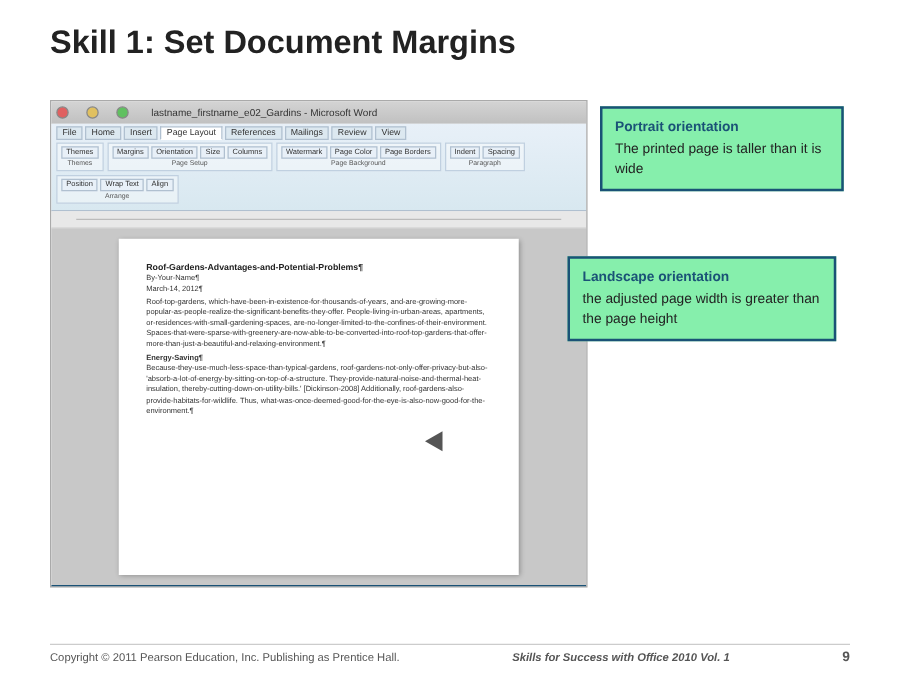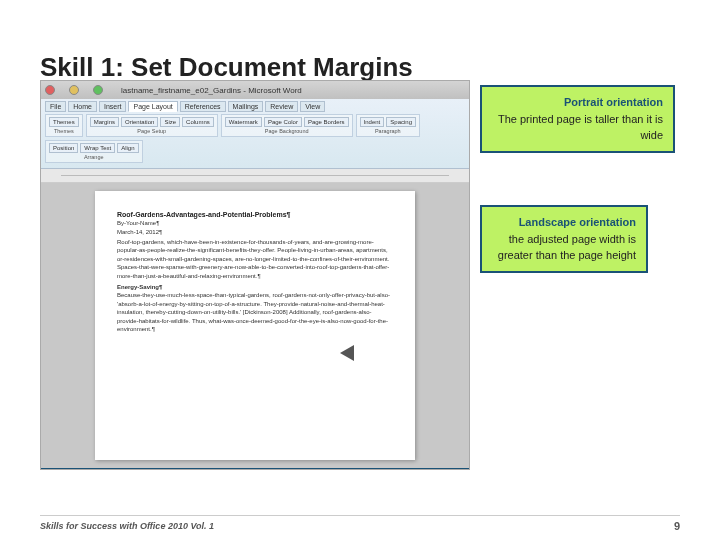--- a/index.html
+++ b/index.html
@@ -20,21 +20,20 @@
       position: relative;
     }
 
     .title {
       position: absolute;
       top: 18px;
       left: 40px;
       font-size: 26px;
       font-weight: bold;
       color: #222222;
-      margin-top: 34px;
     }
 
     
     .word-window {
       position: absolute;
       top: 80px;
       left: 40px;
       width: 430px;
       height: 390px;
       border: 1px solid #aaaaaa;
@@ -188,39 +187,38 @@
       background: #1a5276;
       display: flex;
       align-items: center;
       padding: 0 4px;
       gap: 8px;
     }
 
     
     .callout {
       position: absolute;
-      background: #bef264;
+      background: #86efac;
       border: 2px solid #1a5276;
       padding: 8px 10px;
       font-size: 11px;
       color: #222;
       line-height: 1.4;
-      text-align: right;
     }
 
     .callout-portrait {
       top: 85px;
       left: 480px;
       width: 195px;
     }
 
     .callout-landscape {
       top: 205px;
-      left: 480px;
-      width: 168px;
+      left: 454px;
+      width: 215px;
     }
 
     .callout-title {
       font-weight: bold;
       color: #1a5276;
       display: block;
       margin-bottom: 2px;
     }
 
     
@@ -388,17 +386,18 @@
     <span class="callout-title">Landscape orientation</span>
     <span>the adjusted page width is greater than the page height</span>
   </div>
 
   <div class="margins-area">
     <div class="arrow-left"></div>
   </div>
 
 
   <div class="footer">
+    <span class="footer-left">Copyright © 2011 Pearson Education, Inc. Publishing as Prentice Hall.</span>
     <span class="footer-center">Skills for Success with Office 2010 Vol. 1</span>
     <span class="footer-right">9</span>
   </div>
 
 </div>
 
 </body></html>

